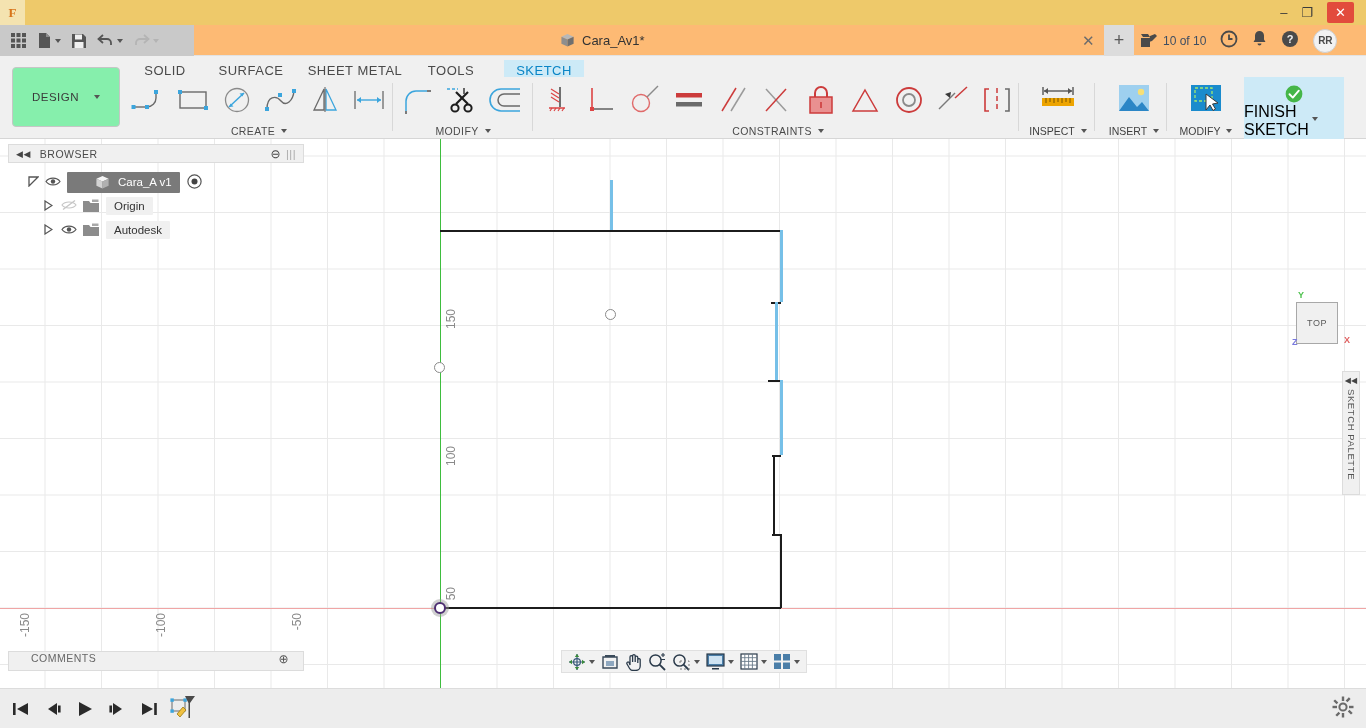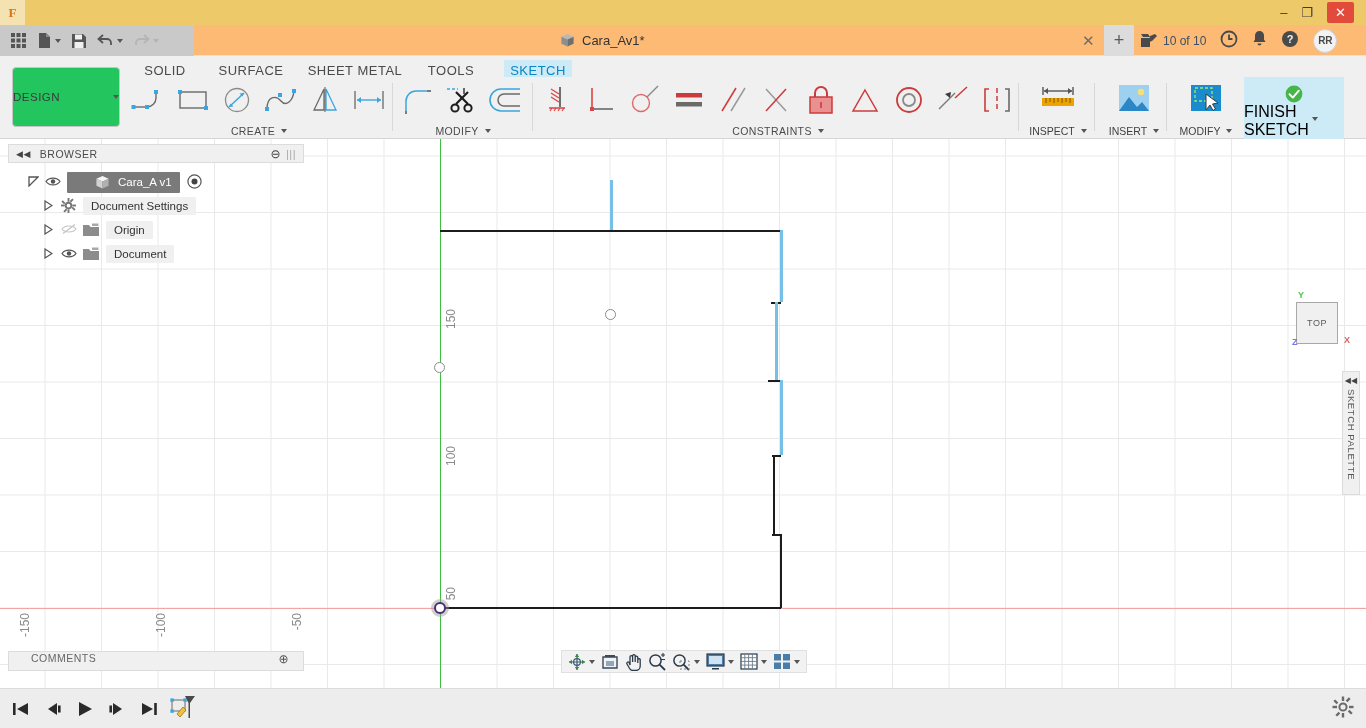--- a/index.html
+++ b/index.html
@@ -86,22 +86,22 @@
   }
   .rtab.active { color: #0a85c6; background: #cdeaf7; }
 
   
   #ribbon {
     position: absolute; left: 0; top: 77px; width: 1366px; height: 62px;
     background: #f0f0f0; border-bottom: 1px solid #d6d6d6;
   }
   #design-btn {
     position: absolute; left: 12px; top: -10px; width: 108px; height: 60px;
-    border: 1px solid #c6c6c6; border-radius: 4px; background: #22c55e;
-    display: flex; align-items: center; justify-content: space-between; gap: 12px;
+    border: 1px solid #c6c6c6; border-radius: 4px; background: #86efac;
+    display: flex; align-items: center; justify-content: center; gap: 12px;
     font-size: 11.5px; color: #3a3a3a; letter-spacing: .5px;
   }
   .grp { position: absolute; top: 0; height: 62px; }
   .grp-label {
     position: absolute; bottom: 2px; left: 0; width: 100%; text-align: center;
     font-size: 10.5px; color: #4a4a4a; letter-spacing: .4px;
     display: flex; align-items: center; justify-content: center; gap: 3px;
   }
   .tbtn {
     position: absolute; top: 3px; width: 42px; height: 40px;
@@ -323,21 +323,21 @@
       </span>
       <span id="avatar">RR</span>
     </div>
   </div>
 
   <div id="ribbon-tabs">
     <div class="rtab" style="left:130px;width:70px">SOLID</div>
     <div class="rtab" style="left:208px;width:86px">SURFACE</div>
     <div class="rtab" style="left:300px;width:110px">SHEET METAL</div>
     <div class="rtab" style="left:418px;width:66px">TOOLS</div>
-    <div class="rtab active" style="left:504px;width:68px">SKETCH</div>
+    <div class="rtab active" style="left:504px;width:80px">SKETCH</div>
   </div>
 
   <div id="ribbon">
 
     <div id="design-btn">
       <span>DESIGN</span>
       <i class="caret-sm"></i>
     </div>
 
     <div class="grp" style="left:128px;width:262px">
@@ -641,85 +641,62 @@
         <span>Cara_A v1</span>
       </span>
       <span style="margin-left:7px">
         <svg width="15" height="15" viewBox="0 0 15 15">
           <circle cx="7.5" cy="7.5" r="6.6" fill="none" stroke="#555" stroke-width="1.2"></circle>
           <circle cx="7.5" cy="7.5" r="3" fill="#444"></circle>
         </svg>
       </span>
     </div>
 
+
+
     <div class="trow">
       <span style="margin-left:36px;margin-right:8px">
         <svg width="9" height="11" viewBox="0 0 9 11">
             <path d="M1 1 L8 5.5 L1 10 Z" fill="none" stroke="#555" stroke-width="1.2"></path>
           </svg>
       </span>
+      <span style="margin-right:6px">
+        <svg width="16" height="12" viewBox="0 0 16 12">
+          <path d="M1 6 C4 2 12 2 15 6 C12 10 4 10 1 6 Z" fill="none" stroke="#c6c6c6" stroke-width="1.2"></path>
+          <path d="M2 10.5 L14 1.5" stroke="#c6c6c6" stroke-width="1.3"></path>
+        </svg>
+      </span>
       <span style="margin-right:7px">
-        <svg width="15" height="15" viewBox="0 0 16 16">
-          <circle cx="8" cy="8" r="3" fill="none" stroke="#777" stroke-width="2"></circle>
-          <g fill="#777">
-            <rect x="7" y="0" width="2" height="4"></rect>
-              <rect x="7" y="12" width="2" height="4"></rect>
-            <rect x="0" y="7" width="4" height="2"></rect>
-              <rect x="12" y="7" width="4" height="2"></rect>
-            <rect x="1.6" y="2.6" width="2" height="4" transform="rotate(-45 2.6 4.6)"></rect>
-            <rect x="12.4" y="9.4" width="2" height="4" transform="rotate(-45 13.4 11.4)"></rect>
-            <rect x="2.6" y="12.4" width="4" height="2" transform="rotate(-45 4.6 13.4)"></rect>
-            <rect x="9.4" y="1.6" width="4" height="2" transform="rotate(-45 11.4 2.6)"></rect>
-          </g>
-        </svg>
-      </span>
-      <span class="tlabelbox">Document Settings</span>
-    </div>
-
+        <svg width="16" height="13" viewBox="0 0 16 13">
+          <path d="M0 2 h6 l1.5 2 h8.5 v9 h-16 z" fill="#8c8c8c"></path>
+          <path d="M9 0.5 h6.5 v2.5 h-6.5 z" fill="#a8a8a8"></path>
+        </svg>
+      </span>
+      <span class="tlabelbox">Origin</span>
+    </div>
 
     <div class="trow">
       <span style="margin-left:36px;margin-right:8px">
         <svg width="9" height="11" viewBox="0 0 9 11">
             <path d="M1 1 L8 5.5 L1 10 Z" fill="none" stroke="#555" stroke-width="1.2"></path>
           </svg>
       </span>
       <span style="margin-right:6px">
-        <svg width="16" height="12" viewBox="0 0 16 12">
-          <path d="M1 6 C4 2 12 2 15 6 C12 10 4 10 1 6 Z" fill="none" stroke="#c6c6c6" stroke-width="1.2"></path>
-          <path d="M2 10.5 L14 1.5" stroke="#c6c6c6" stroke-width="1.3"></path>
+        <svg width="16" height="11" viewBox="0 0 16 11">
+          <path d="M1 5.5 C4 1 12 1 15 5.5 C12 10 4 10 1 5.5 Z" fill="none" stroke="#555" stroke-width="1.2"></path>
+          <circle cx="8" cy="5.5" r="2.2" fill="#555"></circle>
         </svg>
       </span>
       <span style="margin-right:7px">
         <svg width="16" height="13" viewBox="0 0 16 13">
           <path d="M0 2 h6 l1.5 2 h8.5 v9 h-16 z" fill="#8c8c8c"></path>
           <path d="M9 0.5 h6.5 v2.5 h-6.5 z" fill="#a8a8a8"></path>
         </svg>
       </span>
-      <span class="tlabelbox">Origin</span>
-    </div>
-
-    <div class="trow">
-      <span style="margin-left:36px;margin-right:8px">
-        <svg width="9" height="11" viewBox="0 0 9 11">
-            <path d="M1 1 L8 5.5 L1 10 Z" fill="none" stroke="#555" stroke-width="1.2"></path>
-          </svg>
-      </span>
-      <span style="margin-right:6px">
-        <svg width="16" height="11" viewBox="0 0 16 11">
-          <path d="M1 5.5 C4 1 12 1 15 5.5 C12 10 4 10 1 5.5 Z" fill="none" stroke="#555" stroke-width="1.2"></path>
-          <circle cx="8" cy="5.5" r="2.2" fill="#555"></circle>
-        </svg>
-      </span>
-      <span style="margin-right:7px">
-        <svg width="16" height="13" viewBox="0 0 16 13">
-          <path d="M0 2 h6 l1.5 2 h8.5 v9 h-16 z" fill="#8c8c8c"></path>
-          <path d="M9 0.5 h6.5 v2.5 h-6.5 z" fill="#a8a8a8"></path>
-        </svg>
-      </span>
-      <span class="tlabelbox">Document</span>
+      <span class="tlabelbox">Autodesk</span>
     </div>
   </div>
 
   <div id="comments">
     <span>COMMENTS</span>
     <span id="comments-plus">⊕</span>
   </div>
 
   <div id="navbar">
     <span class="navitem">

